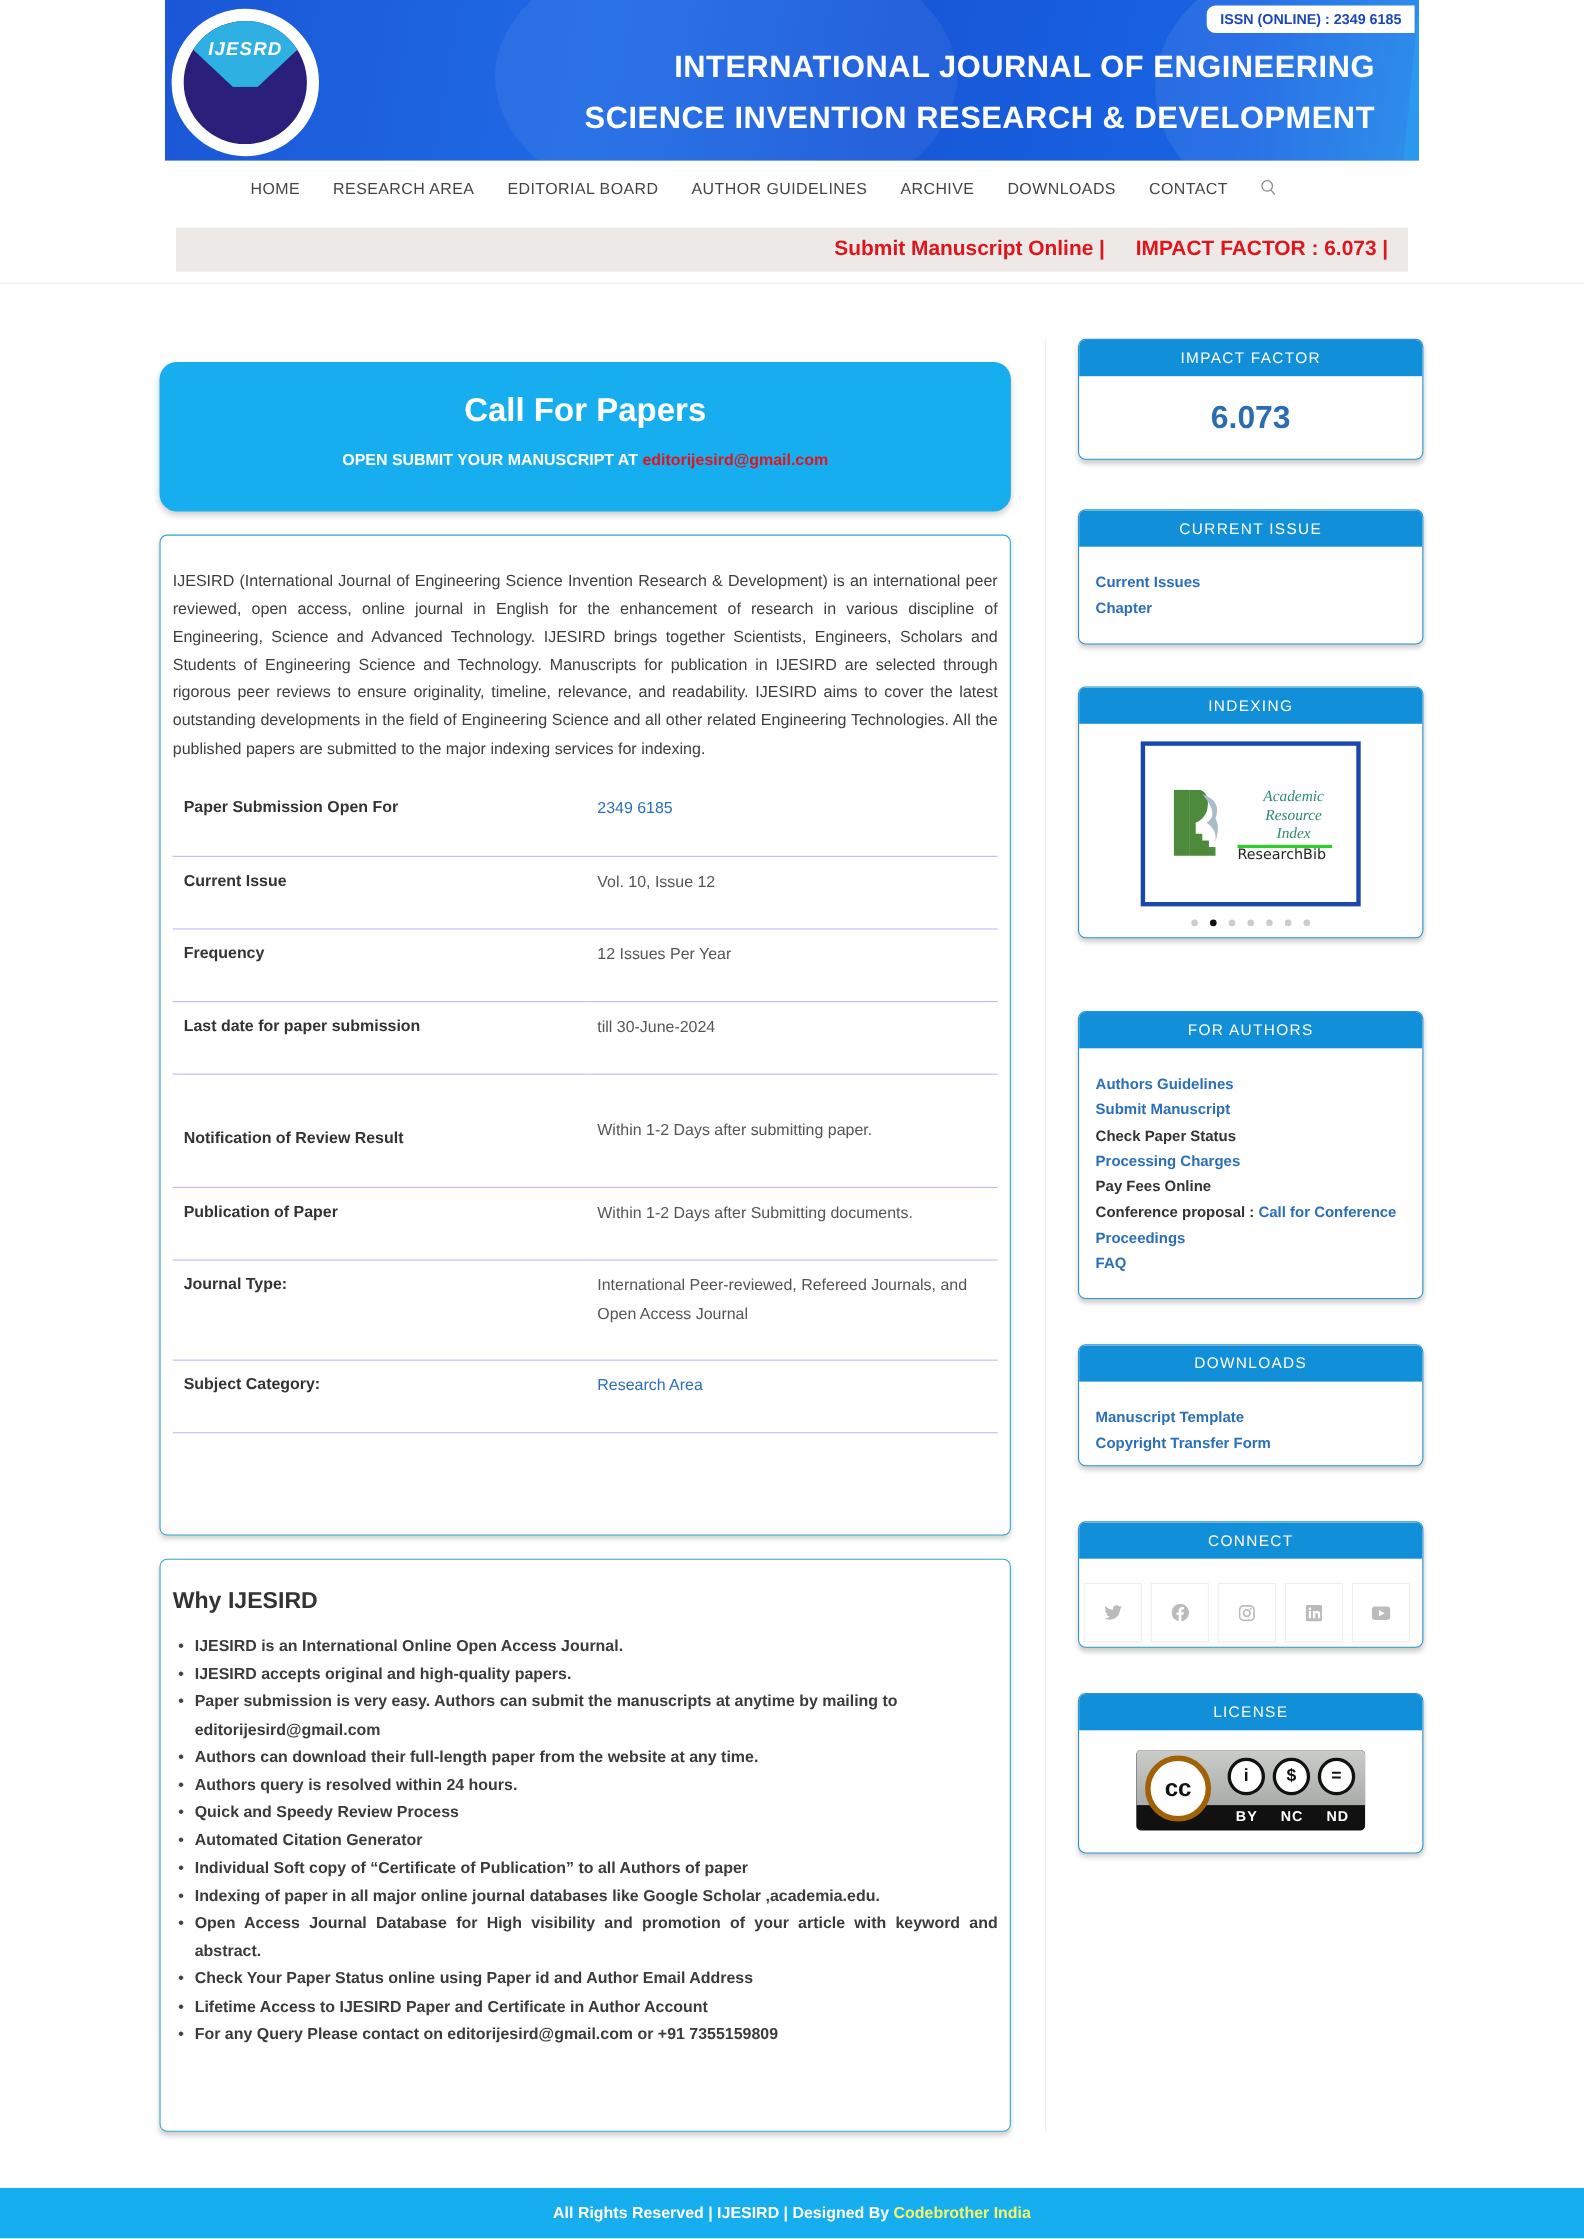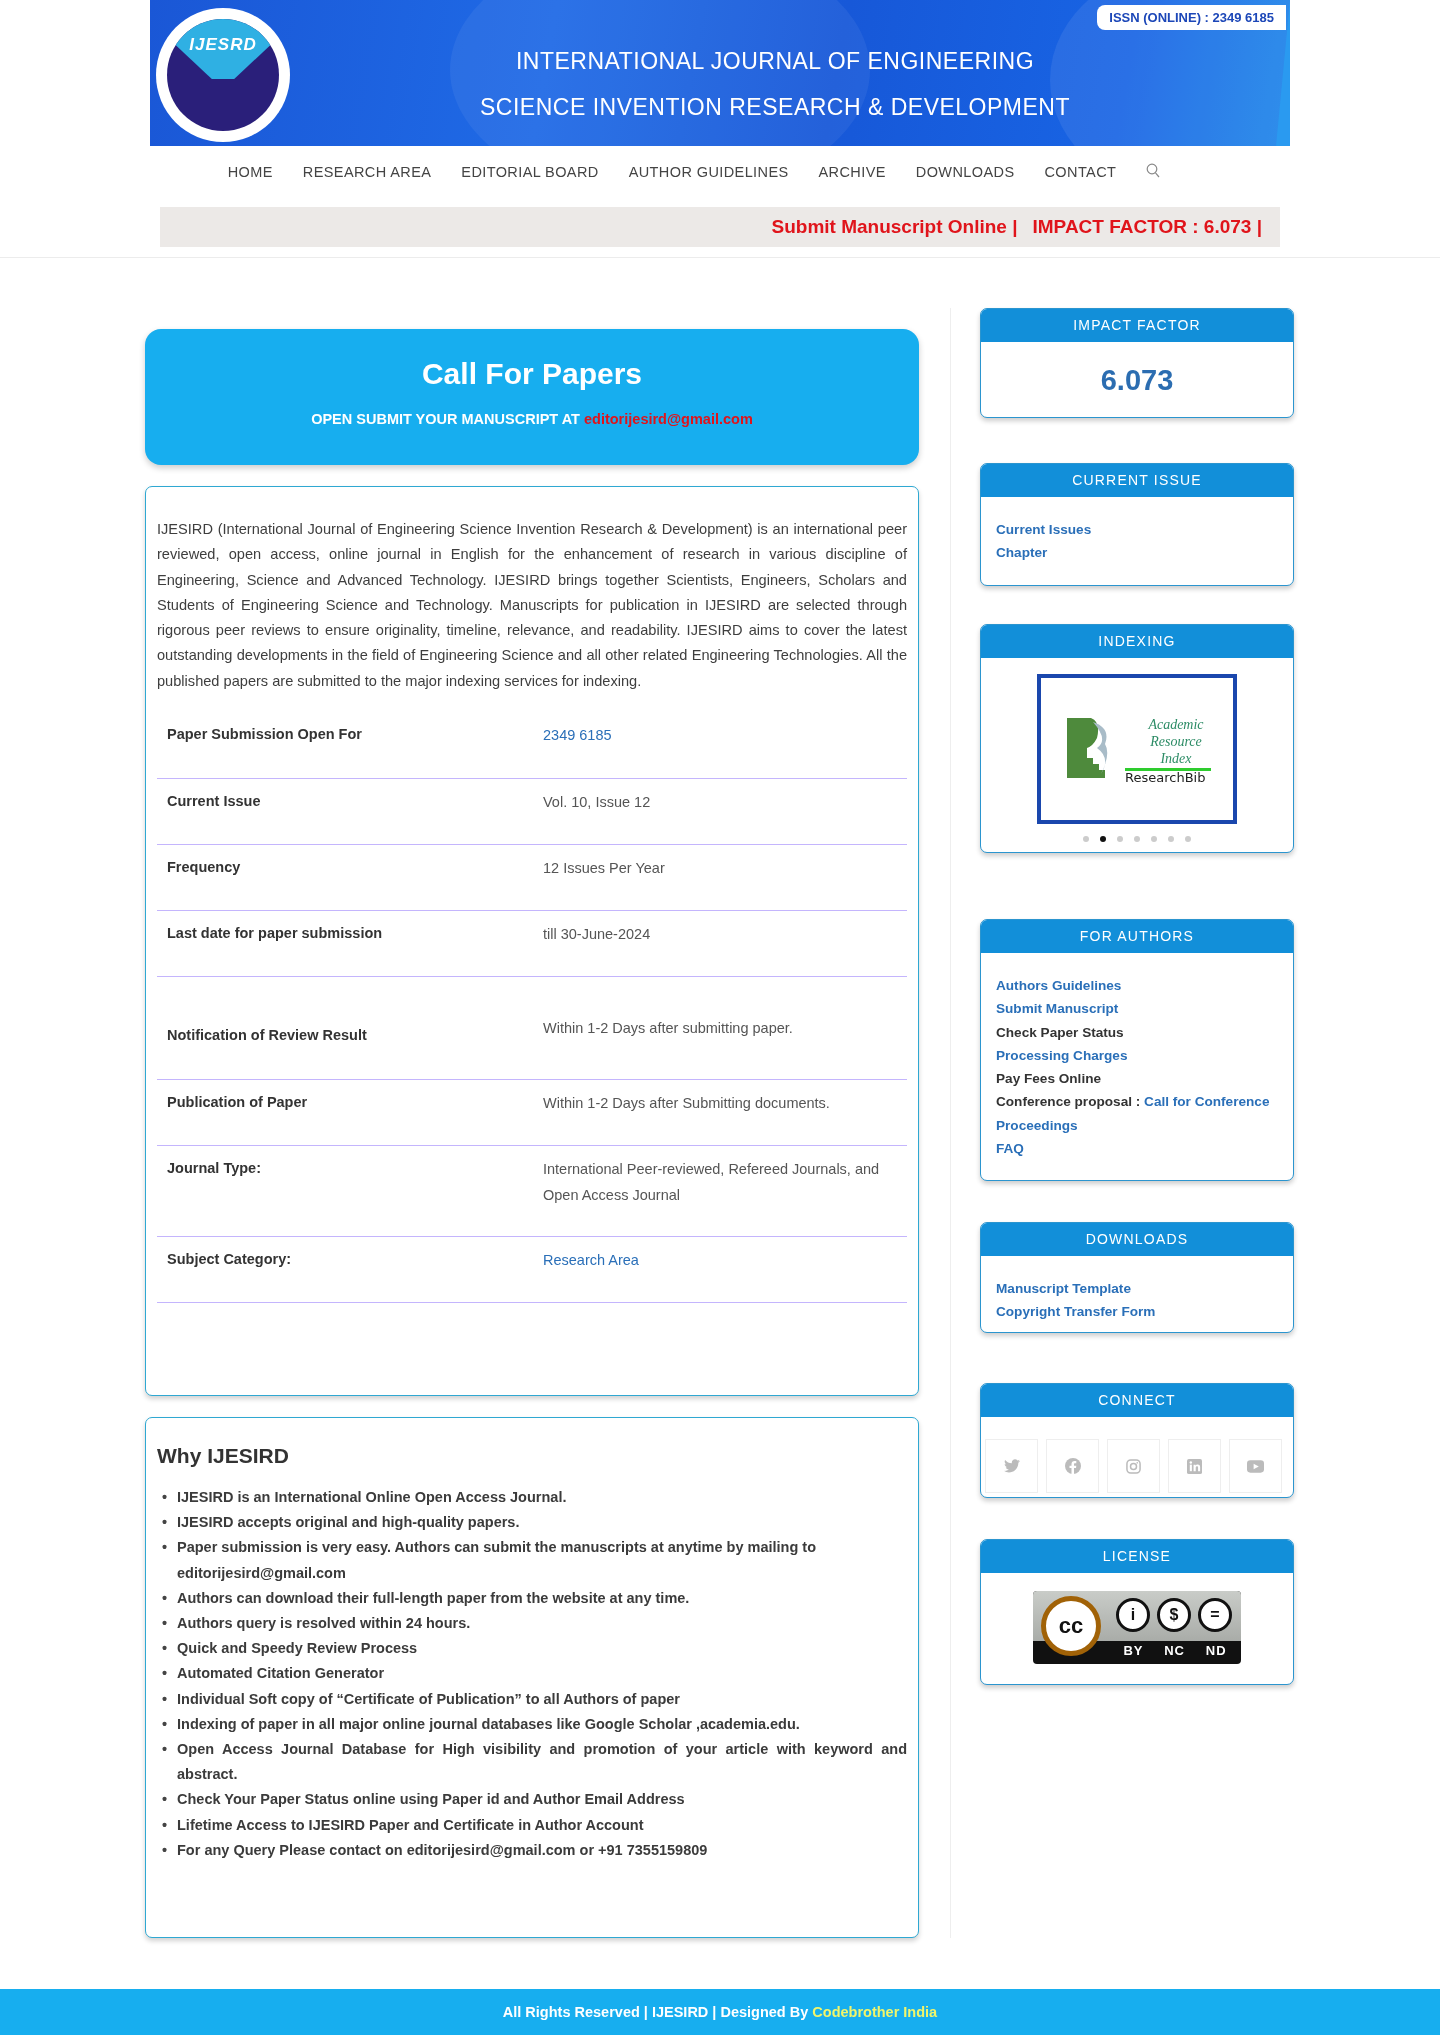--- a/index.html
+++ b/index.html
@@ -16,32 +16,32 @@
     background: rgba(255,255,255,0.08); }
   .banner .edge { position: absolute; right: 0; bottom: 0; width: 14px; height: 146px; background: #2a9af0; clip-path: polygon(100% 0, 100% 100%, 0 100%); }
   .logo { position: absolute; left: 6px; top: 8px; width: 134px; height: 134px; border-radius: 50%; background: #fff;
     display: flex; align-items: center; justify-content: center; }
   .logo-inner { width: 112px; height: 112px; border-radius: 50%; background: #2a1f7a; position: relative; overflow: hidden; }
   .logo-inner .sky { position: absolute; left: 0; top: 0; width: 112px; height: 60px; background: #2fb0e3;
     clip-path: polygon(0 0, 100% 0, 100% 30%, 60% 100%, 40% 100%, 0 30%); }
   .logo-inner .mark { position: absolute; left: 0; width: 112px; top: 16px; text-align: center; color: #fff; font-weight: bold; font-size: 17px; font-style: italic; letter-spacing: 1px; }
   .issn { position: absolute; right: 4px; top: 5px; background: #fff; color: #1c47b8; font-weight: bold; font-size: 13px;
     padding: 5px 12px; border-radius: 8px 0 0 8px; }
-  .banner-title { position: absolute; left: 150px; top: 38px; width: 950px; text-align: center; color: #fff; font-weight: normal;
-    font-size: 23px; line-height: 46px; letter-spacing: 0.5px; }
+  .banner-title { position: absolute; left: 150px; top: 38px; width: 950px; text-align: right; color: #fff; font-weight: bold;
+    font-size: 28px; line-height: 46px; letter-spacing: 0.5px; }
 
   
   .nav { position: absolute; left: 0; top: 146px; width: 1388px; height: 52px; display: flex; justify-content: center; align-items: center; gap: 0; }
   .nav-item { color: #444; font-size: 14.5px; letter-spacing: 0.4px; padding: 0 15px; cursor: pointer; }
   .nav-search { color: #888; font-size: 15px; padding: 0 15px; }
 
   
   .ticker { position: absolute; left: 160px; top: 207px; width: 1120px; height: 40px; background: #ece9e7;
     display: flex; align-items: center; justify-content: flex-end; padding-right: 18px; color: #e0141b; font-weight: bold; font-size: 19px; }
-  .ticker span { margin-left: 15px; }
+  .ticker span { margin-left: 28px; }
   .header-sep { position: absolute; left: 0; top: 257px; width: 1440px; height: 1px; background: #ececec; }
 
   
   .cfp { position: absolute; left: 145px; top: 329px; width: 774px; height: 136px; background: #17aeef; border-radius: 16px;
     box-shadow: 0 3px 6px rgba(0,0,0,0.2); text-align: center; color: #fff; }
   .cfp h1 { font-size: 30px; margin-top: 28px; font-weight: bold; }
   .cfp .sub { margin-top: 20px; font-size: 14.5px; font-weight: bold; }
   .cfp .email { color: #e0141b; }
 
   .card { position: absolute; left: 145px; width: 774px; border: 1.5px solid #2fa8d2; border-radius: 7px; background: #fff;

